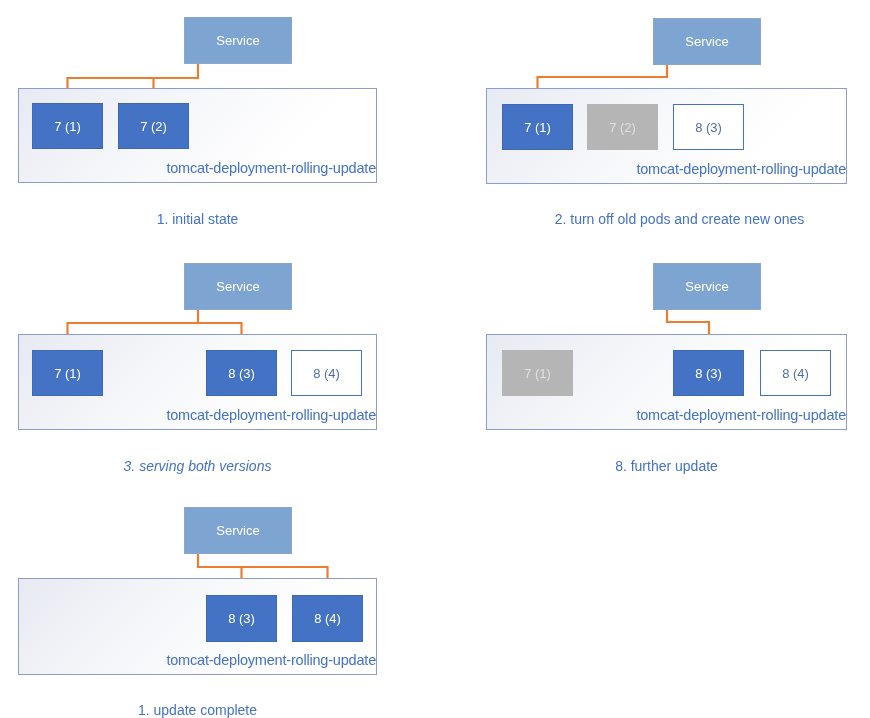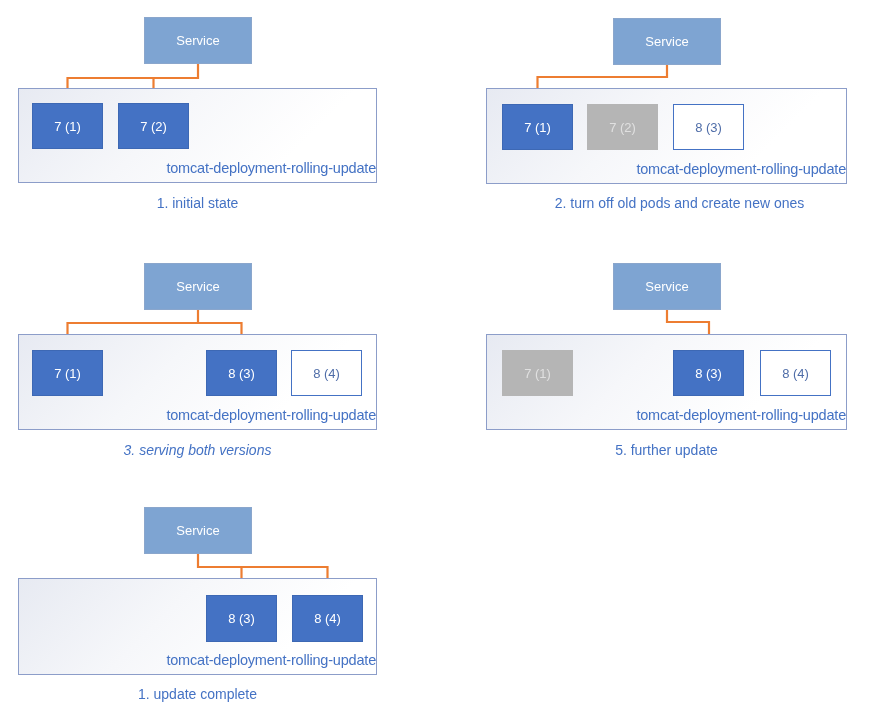--- a/index.html
+++ b/index.html
@@ -29,21 +29,21 @@
   }
   .panel { position: absolute; width: 435px; height: 240px; }
   .arrows { position: absolute; left: 0; top: 0; width: 435px; height: 240px; }
   .arrows polyline { fill: none; stroke: var(--arrow-orange); stroke-width: 2.2; }
   .service {
     position: absolute;
     width: 108px; height: 47px;
     background: var(--service-fill);
     border: 1px solid var(--service-border);
     display: flex; align-items: center; justify-content: center;
-    color: #ffffff; font-size: 13px;
+    color: #ffffff; font-size: 13px; margin-left: 40px;
   }
   .deployment {
     position: absolute;
     border: 1.5px solid var(--container-border);
     background: linear-gradient(135deg, #e7eaf2 0%, #f6f7fa 40%, #ffffff 75%);
   }
   .deployment-label {
     position: absolute; left: 0; right: 0; bottom: 6px;
     text-align: right;
     color: var(--label-blue);
@@ -69,20 +69,21 @@
   .pod.new {
     background: #ffffff;
     border: 1.5px solid var(--pod-new-border);
     color: var(--pod-new-text);
   }
   .caption {
     position: absolute;
     text-align: center;
     color: var(--label-blue);
     font-size: 14px;
+    margin-top: 16px;
   }
 </style>
 </head>
 <body>
 
 <div class="stage">
 
   <div class="panel" style="left:0; top:0;">
     <svg class="arrows" viewBox="0 0 435 240">
       <defs>
@@ -158,21 +159,21 @@
     </svg>
     <div class="service" style="left:178px; top:23px;">
       <span>Service</span>
     </div>
     <div class="deployment" style="left:51px; top:94px; width:361px; height:96px;">
       <div class="deployment-label">tomcat-deployment-rolling-update</div>
     </div>
     <div class="pod terminated" style="left:67px; top:110px;">7 (1)</div>
     <div class="pod active" style="left:238px; top:110px;">8 (3)</div>
     <div class="pod new" style="left:325px; top:110px;">8 (4)</div>
-    <div class="caption" style="left:51px; top:202px; width:361px;">5. further update</div>
+    <div class="caption" style="left:51px; top:202px; width:361px;">8. further update</div>
   </div>
 
   <div class="panel" style="left:0; top:480px; height:238px;">
     <svg class="arrows" viewBox="0 0 435 238" style="height:238px;">
       <defs>
         <marker id="ah5" markerUnits="userSpaceOnUse" markerWidth="11" markerHeight="11" refX="1.5" refY="5.5" orient="auto">
           <path d="M0,0 L11,5.5 L0,11 Z" fill="#ed7d31"></path>
         </marker>
       </defs>
       <polyline points="198,74 198,87 241.5,87 241.5,105" marker-end="url(#ah5)" style="stroke: rgb(237, 125, 49);"></polyline>

